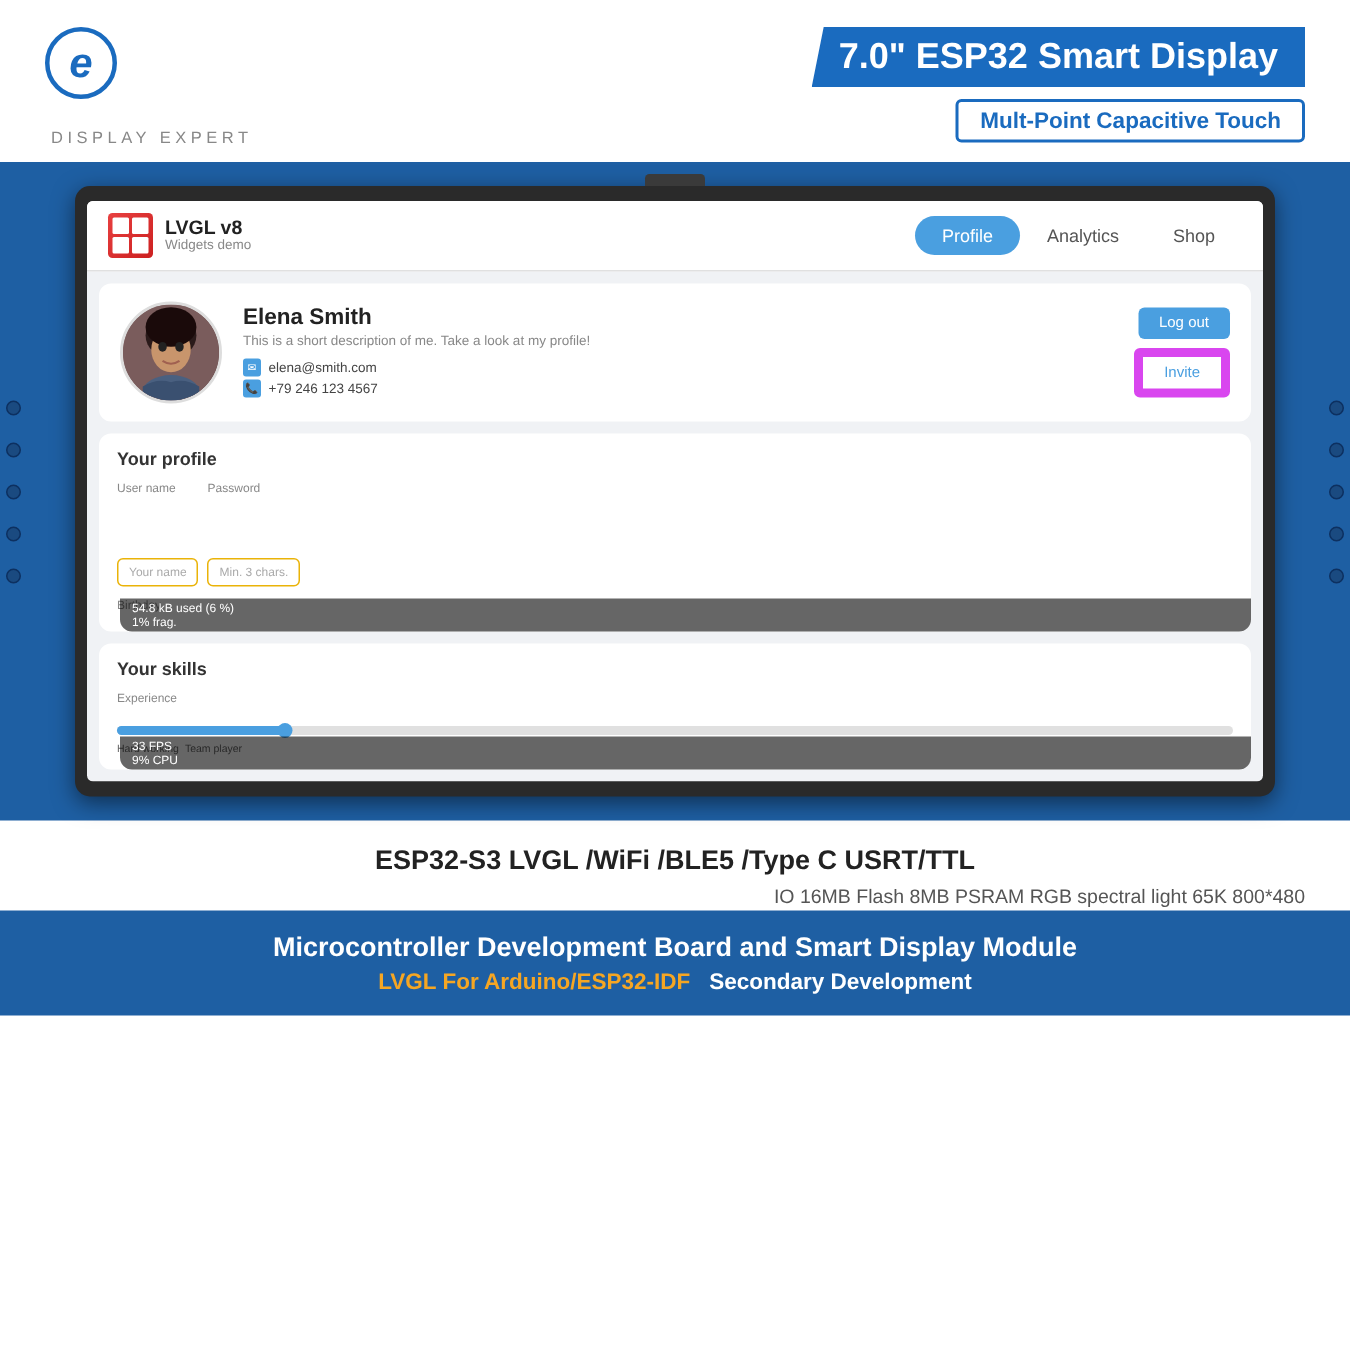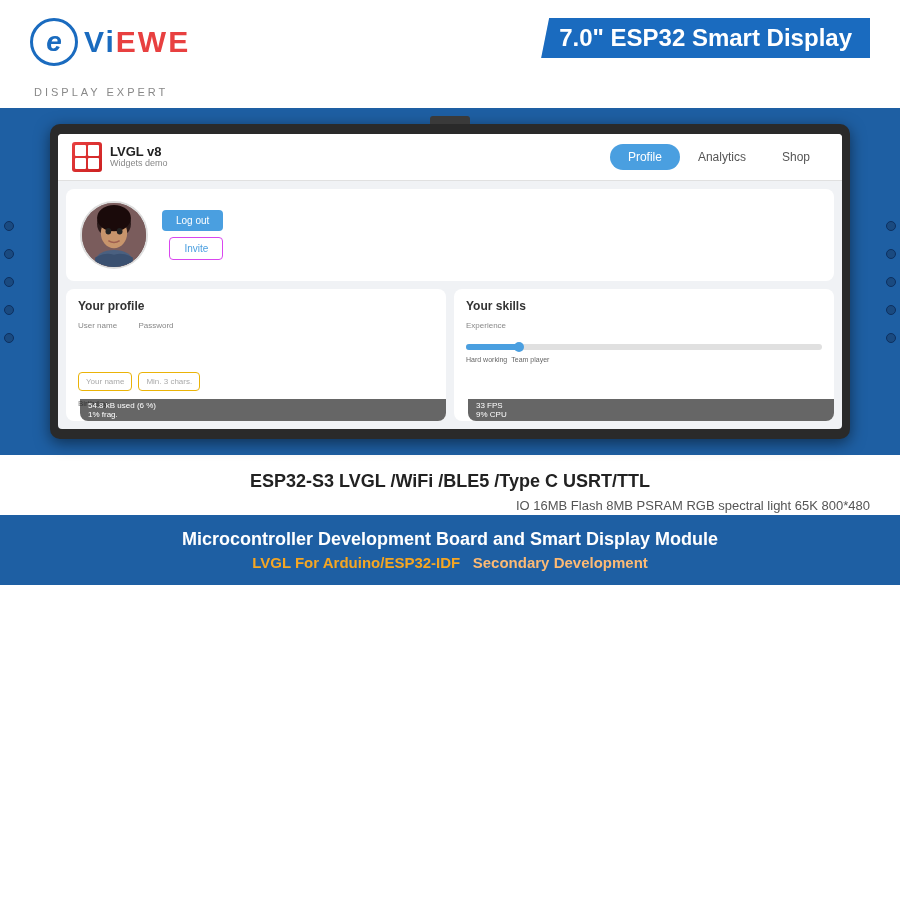--- a/index.html
+++ b/index.html
@@ -293,32 +293,33 @@
       border: none;
       padding: 5px 14px;
       border-radius: 4px;
       font-size: 10px;
       cursor: pointer;
     }
 
     .btn-invite {
       background: white;
       color: #4a9fe0;
-      border: 1px solid #d946ef;
+      border: 6px solid #d946ef;
       padding: 5px 14px;
       border-radius: 4px;
       font-size: 10px;
       cursor: pointer;
     }
 
     
     .bottom-panels {
       display: flex;
       gap: 8px;
       padding: 0 8px 8px 8px;
+      flex-direction: column;
     }
 
     .panel {
       background: white;
       border-radius: 8px;
       padding: 10px 12px;
       flex: 1;
       position: relative;
     }
 
@@ -455,28 +456,26 @@
       font-weight: bold;
     }
   </style>
 </head>
 <body>
 
 <div class="top-section">
   <div class="logo-area">
     <div class="logo-row">
       <div class="logo-e">e</div>
-      <div class="logo-text">
-        Vi<span>EWE</span>
-      </div>
     </div>
     <div class="logo-subtitle">DISPLAY EXPERT</div>
   </div>
   <div class="right-header">
     <div class="title-banner">7.0" ESP32 Smart Display</div>
+    <div class="touch-banner">Mult-Point Capacitive Touch</div>
   </div>
 </div>
 
 <div class="board-section">
 
   <div class="screw-left">
     <div class="screw"></div>
     <div class="screw"></div>
     <div class="screw"></div>
     <div class="screw"></div>
@@ -529,20 +528,32 @@
 
               <ellipse cx="28" cy="30" rx="3" ry="3.5" fill="#222"></ellipse>
               <ellipse cx="40" cy="30" rx="3" ry="3.5" fill="#222"></ellipse>
 
               <path d="M28 40 Q34 44 40 40" stroke="#a06050" stroke-width="1.5" fill="none"></path>
 
               <ellipse cx="34" cy="62" rx="20" ry="12" fill="#4a6080"></ellipse>
 
               <path d="M14 58 Q24 52 34 55 Q44 52 54 58 L54 68 L14 68 Z" fill="#3a5070"></path>
             </svg>
+          </div>
+          <div class="profile-info">
+            <div class="profile-name">Elena Smith</div>
+            <div class="profile-desc">This is a short description of me. Take a look at my profile!</div>
+            <div class="contact-row">
+              <div class="contact-icon">✉</div>
+              <span>elena@smith.com</span>
+            </div>
+            <div class="contact-row">
+              <div class="contact-icon">📞</div>
+              <span>+79 246 123 4567</span>
+            </div>
           </div>
           <div class="profile-actions">
             <button class="btn-logout">Log out</button>
             <button class="btn-invite">Invite</button>
           </div>
         </div>
 
         <div class="bottom-panels">
 
           <div class="panel">
@@ -591,15 +602,15 @@
 <div class="info-section">
   <div class="specs-title">ESP32-S3 LVGL  /WiFi /BLE5 /Type C   USRT/TTL</div>
   <div class="specs-subtitle">IO 16MB  Flash  8MB  PSRAM   RGB spectral light  65K  800*480</div>
 </div>
 
 <div class="bottom-banner">
   <div class="bottom-banner-title">Microcontroller Development Board and Smart Display Module</div>
   <div class="bottom-banner-sub">
     <span>LVGL For Arduino/ESP32-IDF</span>
     &nbsp;
-    <span style="color: #fdba74; font-weight: bold; text-align: center;">Secondary Development</span>
+    <span style="color: #ffffff; font-weight: bold; text-align: center;">Secondary Development</span>
   </div>
 </div>
 
 </body></html>

